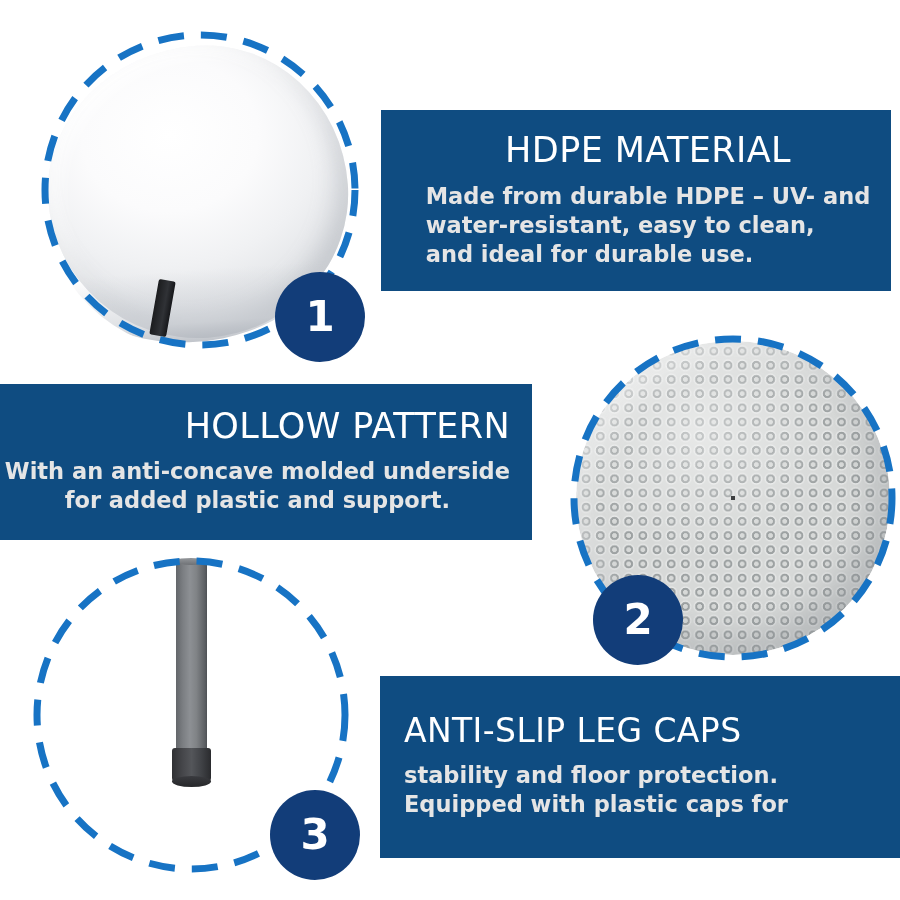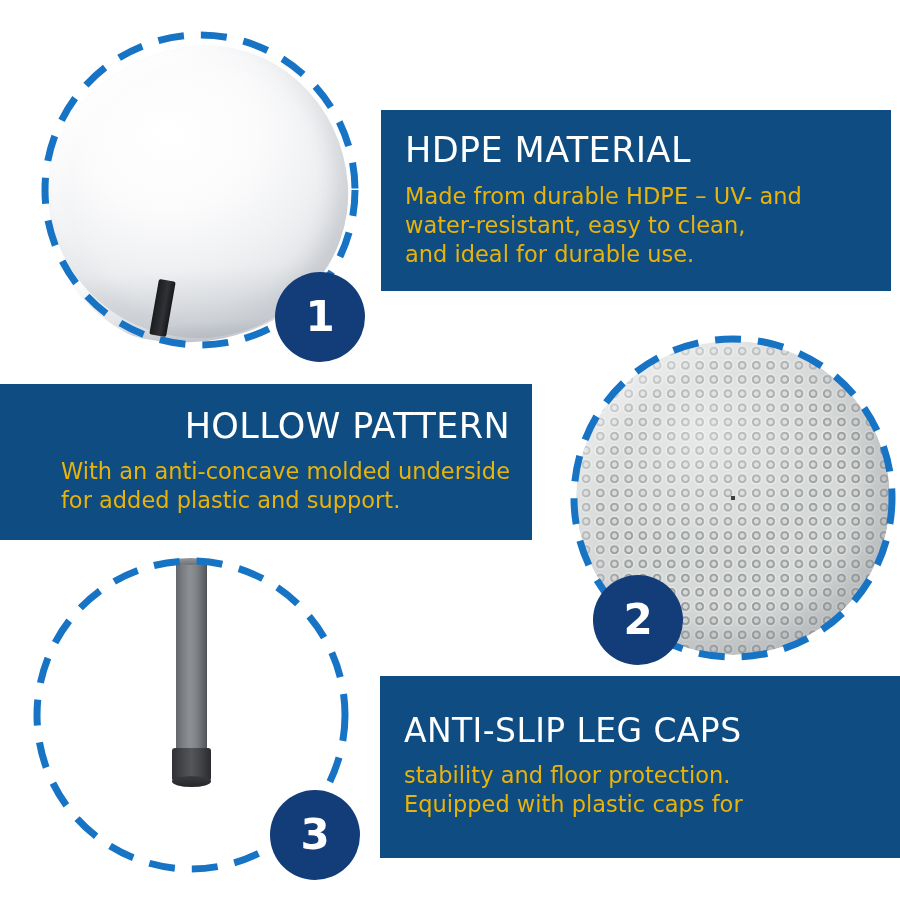--- a/index.html
+++ b/index.html
@@ -144,41 +144,41 @@
     justify-content: center;
   }
   .panel-title {
     color: #ffffff;
     font-weight: 400;
     letter-spacing: 0.4px;
     line-height: 1.05;
     white-space: nowrap;
   }
   .panel-body {
-    color: #eab308;
-    font-weight: 400;
+    color: #e5e5e5;
+    font-weight: 700;
     line-height: 1.30;
   }
   .panel-body div { white-space: nowrap; }
 
   #panel-1 {
     left: 381px; top: 110px;
     width: 510px; height: 181px;
     padding: 0 0 0 24px;
-    align-items: flex-start;
+    align-items: center;
   }
   #panel-1 .panel-title { font-size: 35px; margin-bottom: 13px; }
   #panel-1 .panel-body  { font-size: 22.5px; }
 
   #panel-2 {
     left: 0px; top: 384px;
     width: 532px; height: 156px;
     padding: 0 22px 0 0;
     align-items: flex-end;
-    text-align: left;
+    text-align: center;
   }
   #panel-2 .panel-title { font-size: 35px; margin-bottom: 12px; }
   #panel-2 .panel-body  { font-size: 22.5px; margin-left: 8px; }
 
   #panel-3 {
     left: 380px; top: 676px;
     width: 520px; height: 182px;
     padding: 0 0 0 24px;
     align-items: flex-start;
   }

